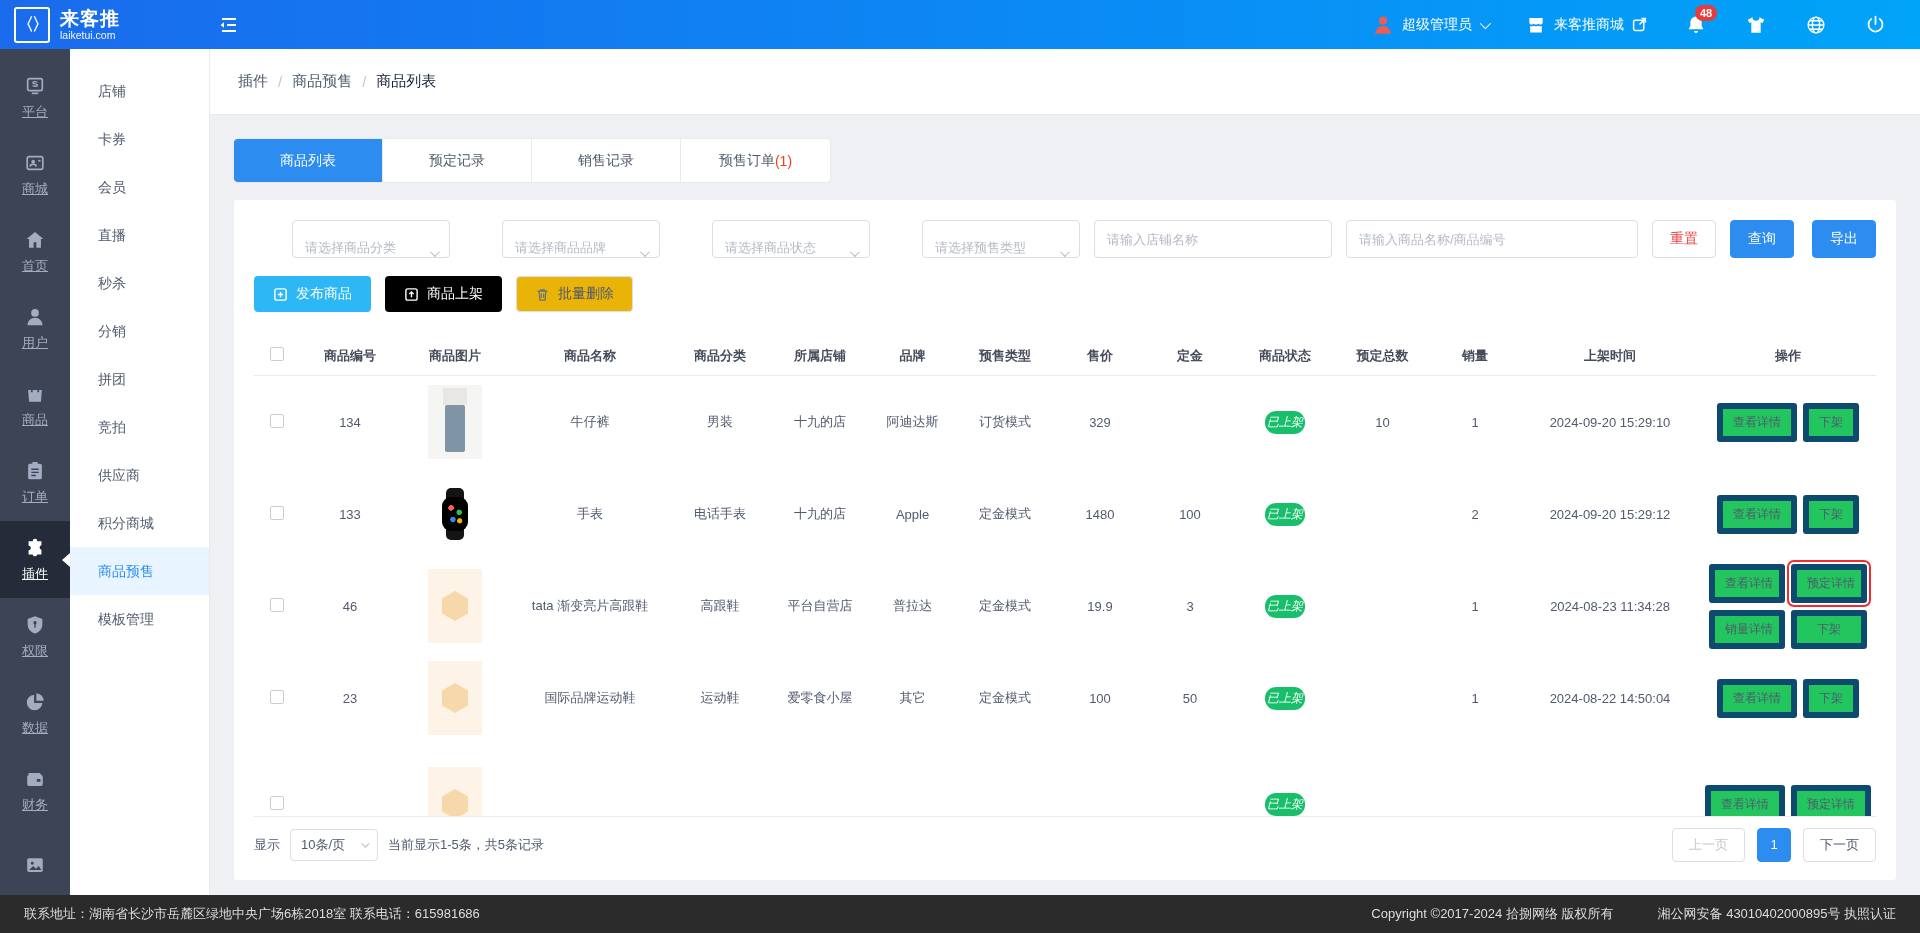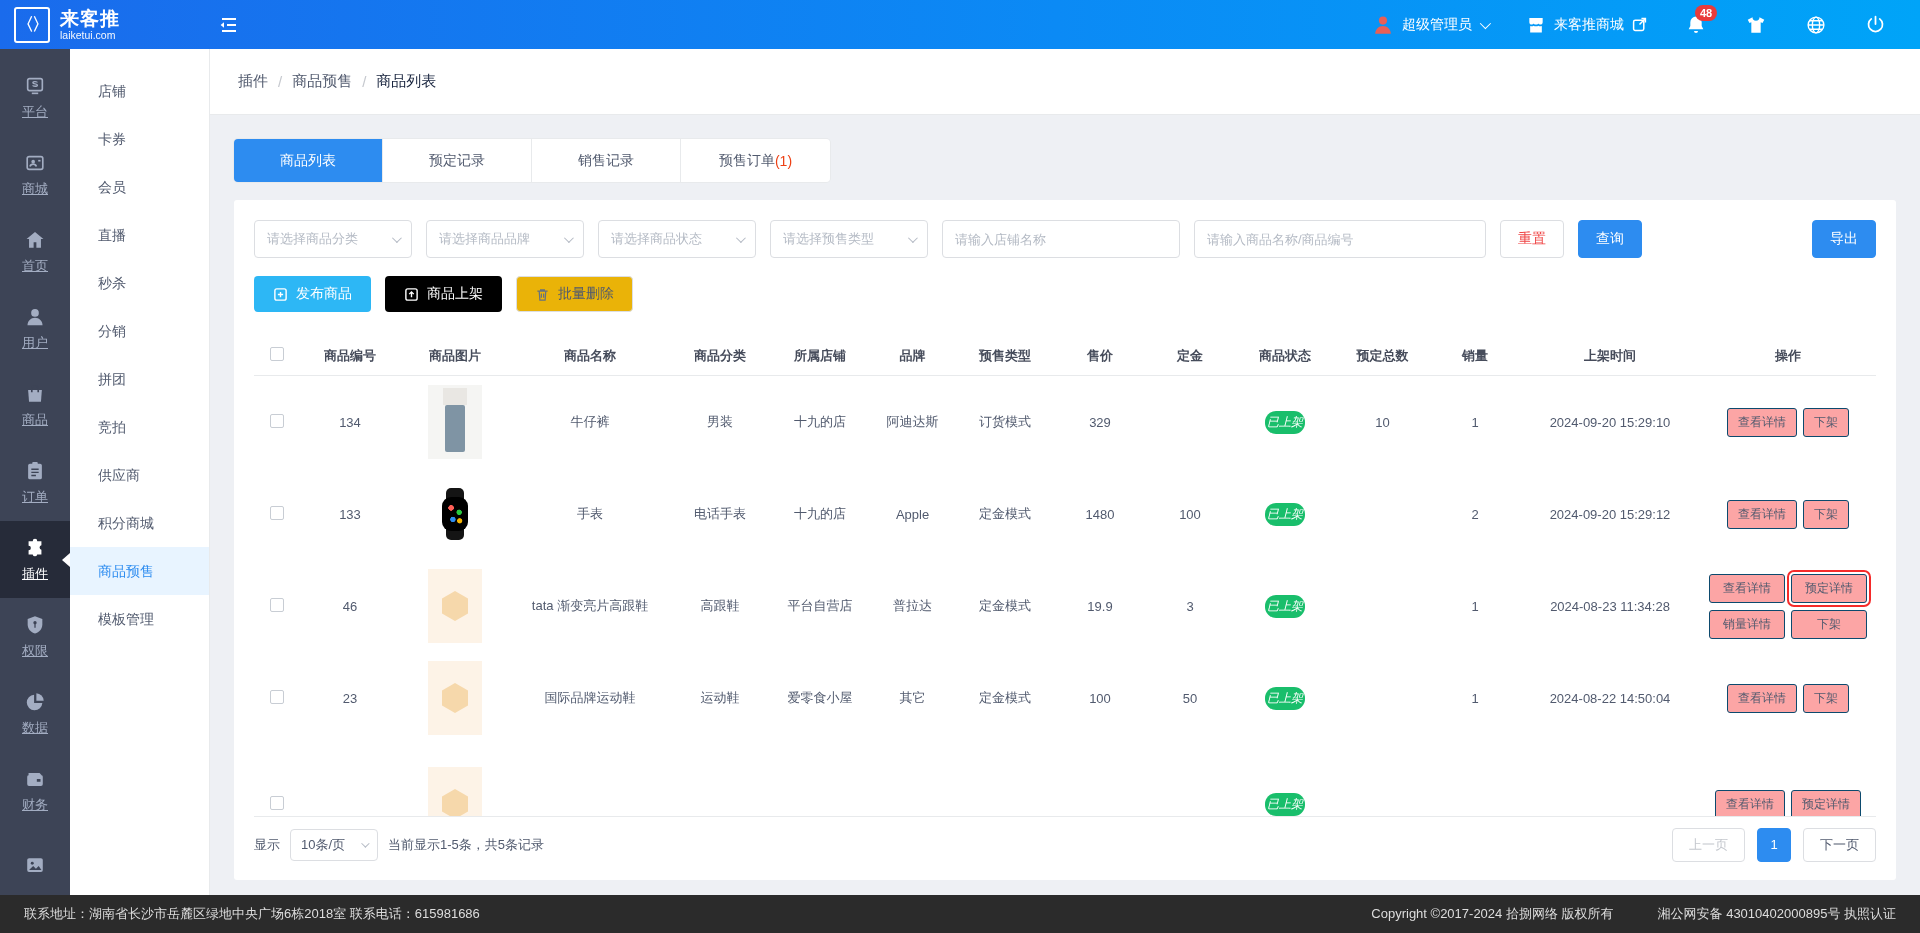--- a/index.html
+++ b/index.html
@@ -43,21 +43,21 @@
 
   .tabs { display:inline-flex; margin:24px 0 0 24px; border-radius:4px; overflow:hidden; box-shadow:0 0 0 1px #e8eaec; }
   .tab { width:149px; height:43px; background:#fff; display:flex; align-items:center; justify-content:center; font-size:14px; color:#515a6e; border-right:1px solid #e8eaec; cursor:pointer; }
   .tab:last-child { border-right:none; }
   .tab.active { background:#2d8cf0; color:#fff; }
   .tab .red { color:#ed4014; }
 
   .card { background:#fff; margin:18px 24px 0 24px; border-radius:3px; padding:20px 20px 8px 20px; height:680px; display:flex; flex-direction:column; }
 
   .filter-row { display:flex; align-items:center; gap:14px; }
-  .f-select { width:158px; height:38px; border:1px solid #dcdee2; border-radius:4px; display:flex; align-items:center; justify-content:space-between; padding:0 12px; font-size:13px; color:#b4bac4; background:#fff; cursor:pointer; }
+  .f-select { width:158px; height:38px; border:1px solid #dcdee2; border-radius:4px; display:flex; align-items:flex-end; justify-content:space-between; padding:0 12px; font-size:13px; color:#b4bac4; background:#fff; cursor:pointer;margin-left:38px; }
   .f-select .dchev { width:7px; height:7px; border-right:1.4px solid #b4bac4; border-bottom:1.4px solid #b4bac4; transform:rotate(45deg) translateY(-2px); }
   .f-input { height:38px; border:1px solid #dcdee2; border-radius:4px; padding:0 12px; font-size:13px; color:#515a6e; outline:none; }
   .f-input::placeholder { color:#b4bac4; }
   .f-input.store { width:238px; }
   .f-input.product { width:292px; }
   .btn { height:38px; border-radius:4px; font-size:14px; cursor:pointer; border:1px solid #dcdee2; background:#fff; color:#ef4444; }
   .btn.reset { width:64px; }
   .btn.primary { background:#2d8cf0; border-color:#2d8cf0; color:#fff; }
   .btn.search { width:64px; }
   .btn.export { width:64px; margin-left:auto; }
@@ -74,21 +74,21 @@
   .thead { height:40px; border-bottom:1px solid #e8eaec; }
   .thead > div { font-weight:bold; color:#464c5b; }
   .tbody { height:440px; overflow:hidden; }
   .tbody .trow { height:92px; }
   .tbody .trow.tall { height:120px; }
   .cb { width:14px; height:14px; border:1px solid #c8cdd4; border-radius:2px; display:inline-block; background:#fff; cursor:pointer; }
   .price { color:#ed4014; }
   .pill { display:inline-block; background:#19be6b; color:#fff; font-size:12px; padding:3px 2px; border-radius:11px;font-style:italic; }
   .acts { display:flex; gap:6px; justify-content:center; flex-wrap:wrap; }
   .acts.grid2 { display:grid; grid-template-columns:76px 76px; gap:7px 6px; justify-content:center; }
-  .abtn { font-size:12px; color:#515a6e; background:#fca5a5; border:1px solid #0c4a6e; border-radius:3px; padding:5px 10px; cursor:pointer; white-space:nowrap; }
+  .abtn { font-size:12px; color:#515a6e; background:#22c55e; border:6px solid #0c4a6e; border-radius:3px; padding:5px 10px; cursor:pointer; white-space:nowrap; }
   .abtn.annot { outline:2px solid #f52a2a; outline-offset:2px; }
 
   
   .img-jeans { width:54px; height:74px; background:#f5f5f3; position:relative; margin:0 auto; }
   .img-jeans::before { content:""; position:absolute; left:15px; right:15px; top:3px; height:17px; background:#e9e7e3; }
   .img-jeans::after { content:""; position:absolute; left:17px; right:17px; top:20px; bottom:7px; background:#7f94a4; border-radius:2px; }
   .img-watch { width:58px; height:58px; background:#fff; position:relative; margin:0 auto; }
   .img-watch::before { content:""; position:absolute; left:20px; top:3px; width:18px; height:52px; background:#141414; border-radius:5px; }
   .img-watch::after { content:""; position:absolute; left:16px; top:12px; width:26px; height:34px; border-radius:9px; background-color:#000;
      background-image:radial-gradient(circle at 35% 32%, #ff5f57 0 2.6px, transparent 3px), radial-gradient(circle at 66% 45%, #28c840 0 2.4px, transparent 3px), radial-gradient(circle at 42% 66%, #2d8cf0 0 2.4px, transparent 3px), radial-gradient(circle at 68% 70%, #f7b500 0 2.2px, transparent 3px); }

